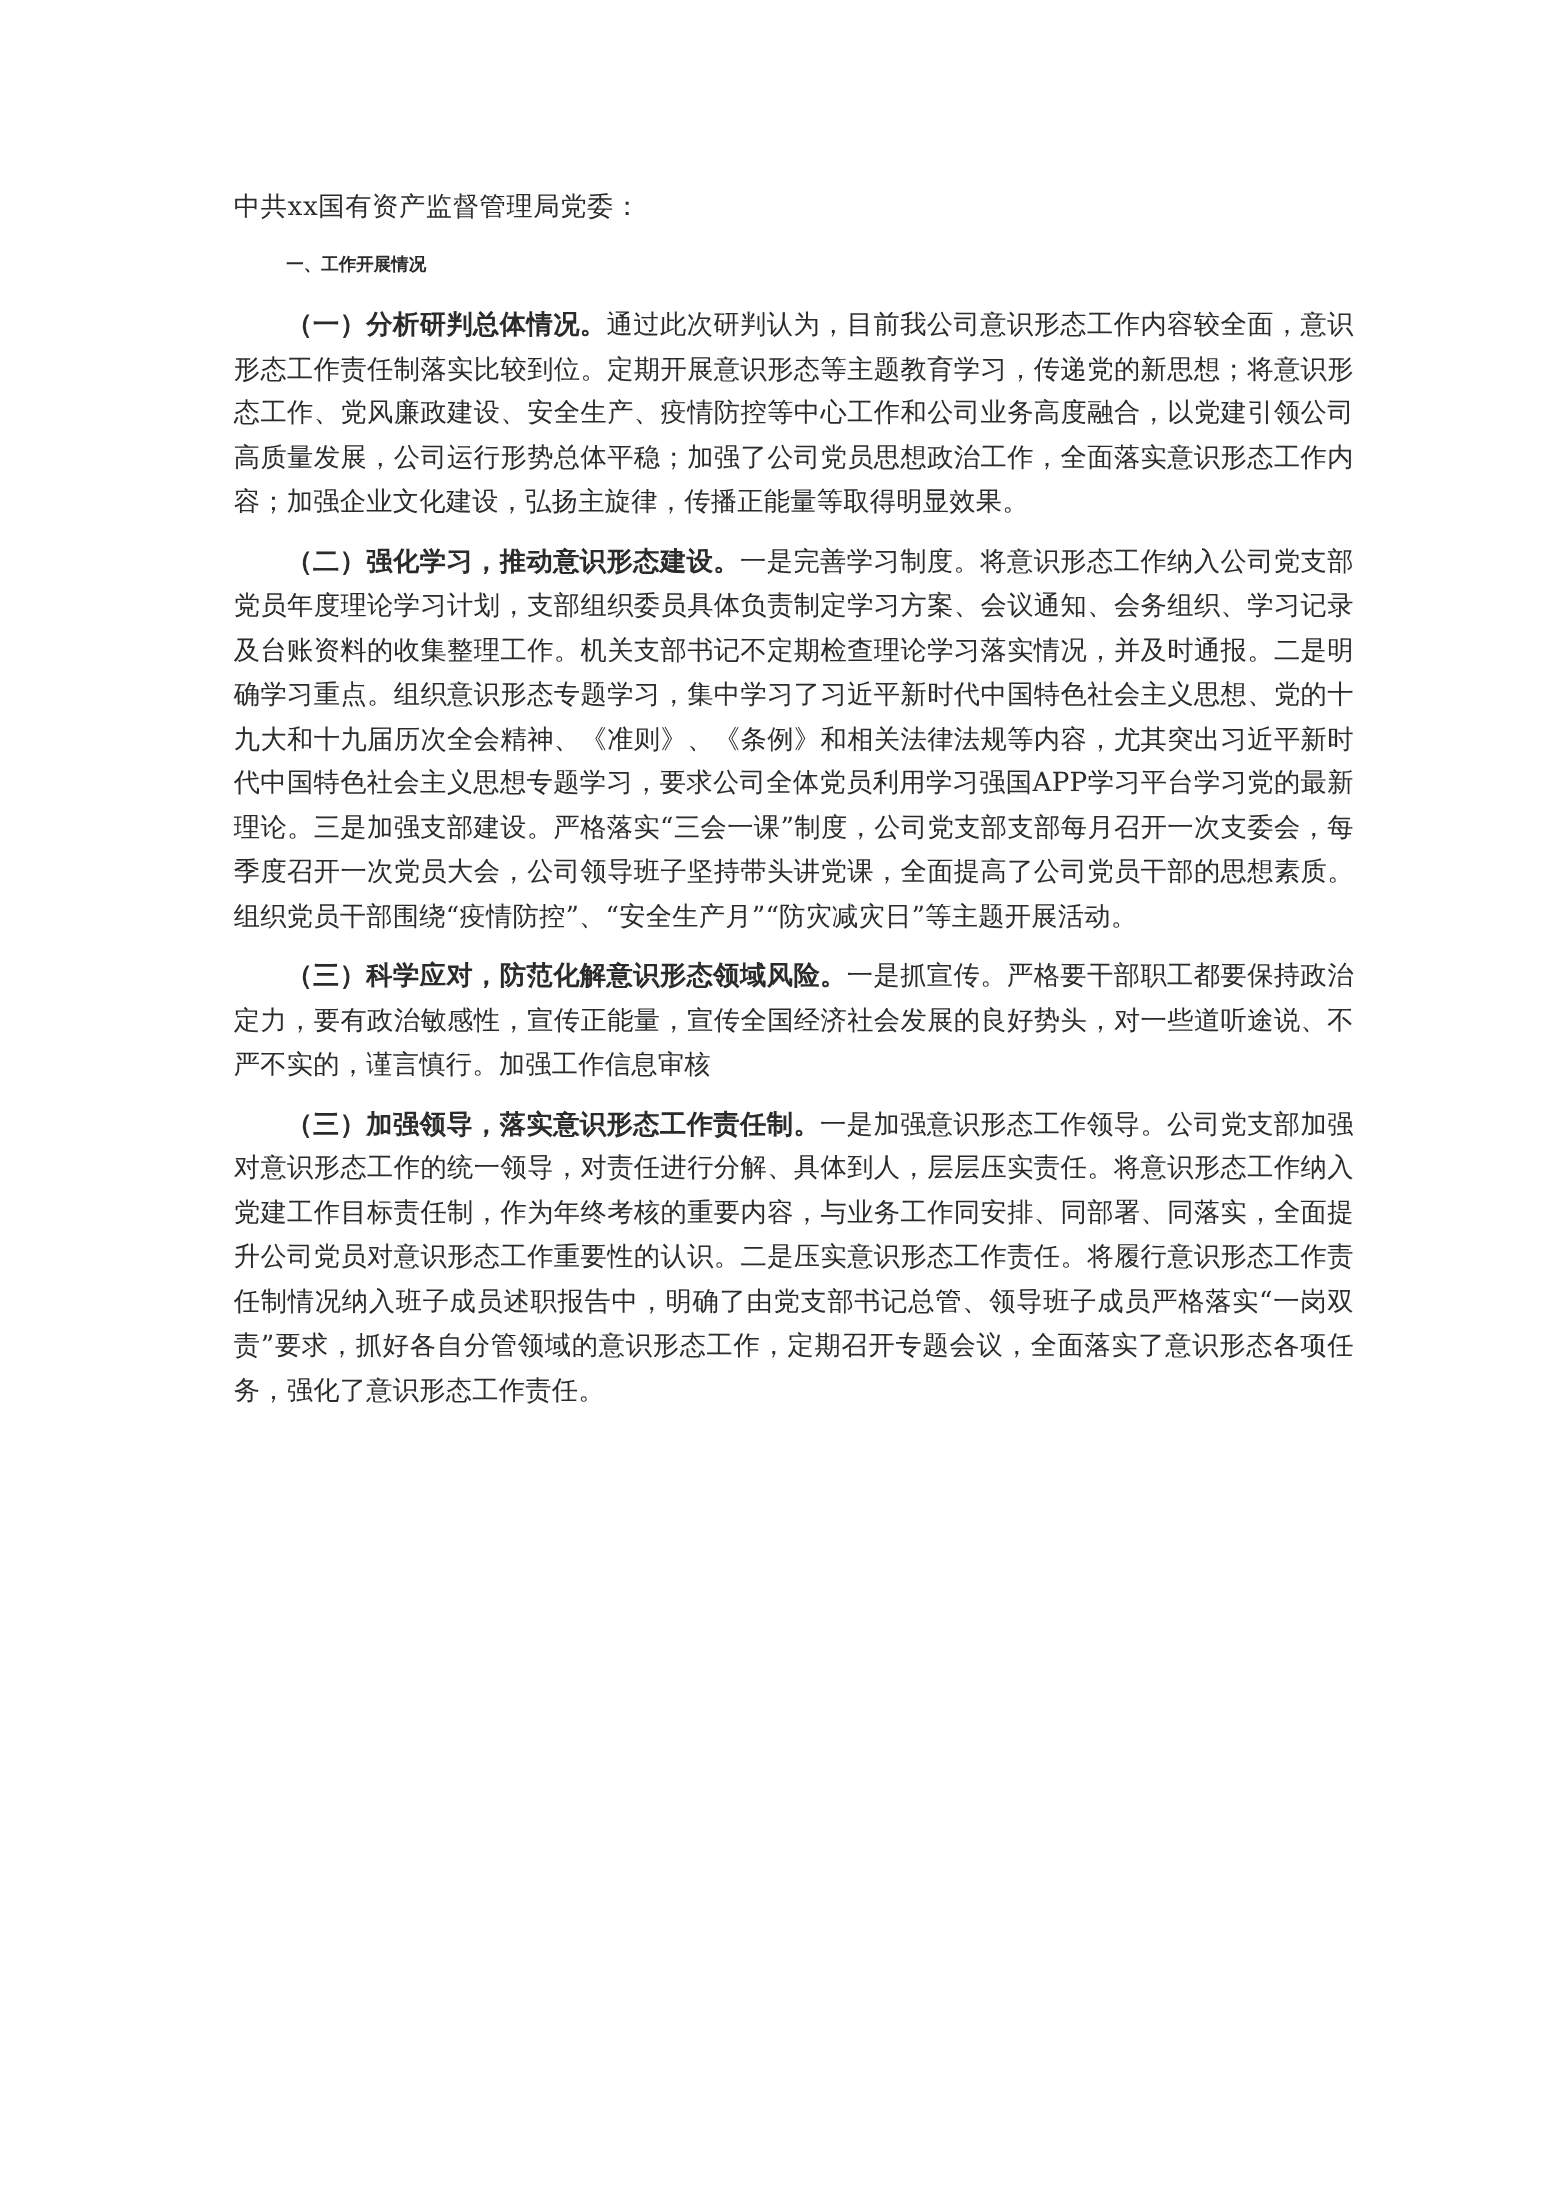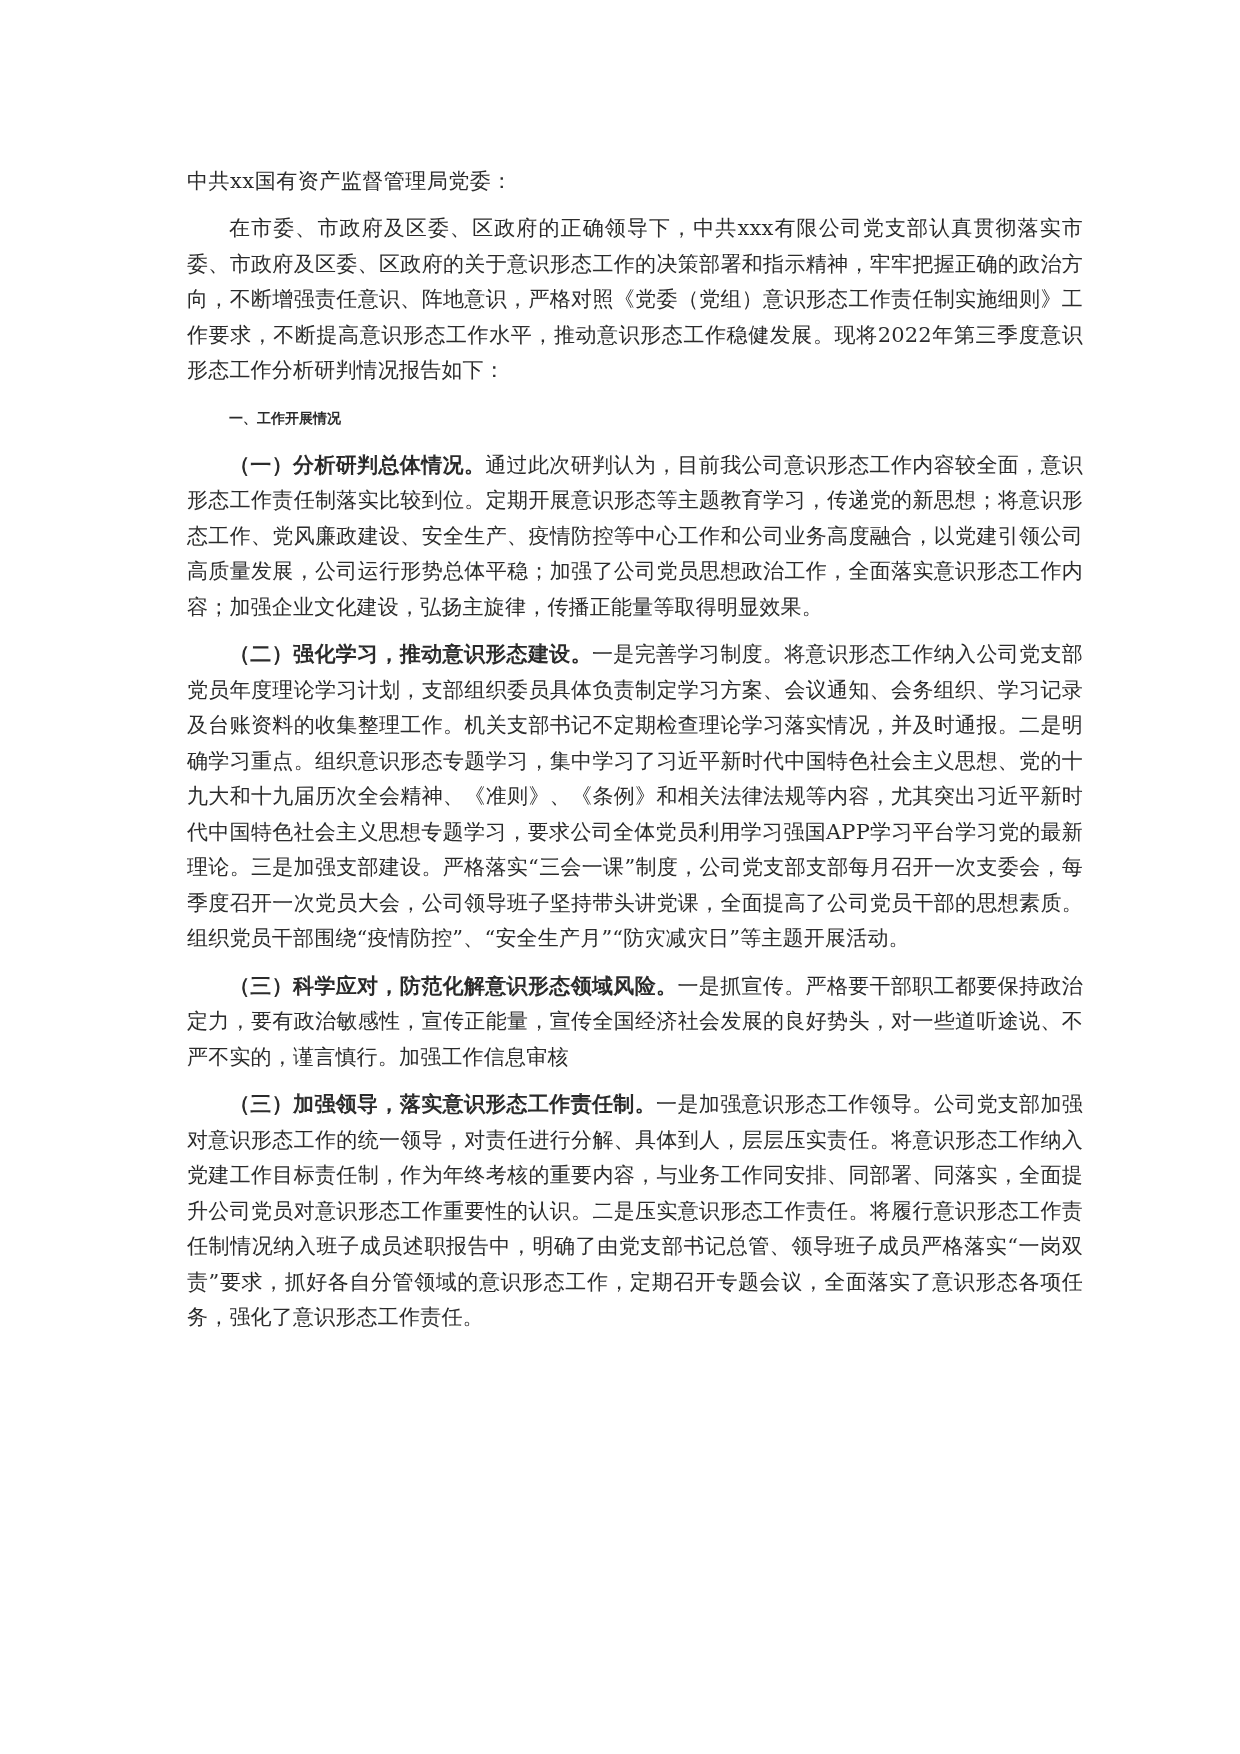--- a/index.html
+++ b/index.html
@@ -1,31 +1,30 @@
 <!DOCTYPE html>
 <html><head>
 <meta charset="utf-8">
 <style>
   html, body { margin: 0; padding: 0; background: #ffffff; }
   body { width: 1240px; height: 1754px; position: relative; overflow: hidden;
          font-family: "DejaVu Serif", "Liberation Serif", serif; color: #2b2b2b; }
   .page { position: absolute; left: 187px; top: 148px; width: 896px; }
-  .salutation { font-size: 21px; line-height: 35px; margin: 16px 0 12px 0; letter-spacing: 0.5px; }
+  .salutation { font-size: 21px; line-height: 35px; margin: 0 0 12px 0; letter-spacing: 0.5px; }
   .para { font-size: 21px; line-height: 35.5px; margin: 0 0 12px 0; text-indent: 42px;
           text-align: justify; text-justify: inter-ideograph; letter-spacing: 0.2px; }
   .section-heading { font-size: 14px; line-height: 35px; font-weight: bold; margin: 6px 0 12px 0;
                      text-indent: 42px; font-family: "DejaVu Sans", "Liberation Sans", sans-serif; }
   .lead { font-weight: bold; font-family: "DejaVu Sans", "Liberation Sans", sans-serif; }
 </style>
 </head>
 <body>
 
 <div class="page">
   <p class="salutation">中共xx国有资产监督管理局党委：</p>
-  <p class="para">在市委、市政府及区委、区政府的正确领导下，中共xxx有限公司党支部认真贯彻落实市委、市政府及区委、区政府的关于意识形态工作的决策部署和指示精神，牢牢把握正确的政治方向，不断增强责任意识、阵地意识，严格对照《党委（党组）意识形态工作责任制实施细则》工作要求，不断提高意识形态工作水平，推动意识形态工作稳健发展。现将2022年第三季度意识形态工作分析研判情况报告如下：</p>
   <p class="section-heading">一、工作开展情况</p>
 
   <p class="para"><span class="lead">（一）分析研判总体情况。</span><span>通过此次研判认为，目前我公司意识形态工作内容较全面，意识形态工作责任制落实比较到位。定期开展意识形态等主题教育学习，传递党的新思想；将意识形态工作、党风廉政建设、安全生产、疫情防控等中心工作和公司业务高度融合，以党建引领公司高质量发展，公司运行形势总体平稳；加强了公司党员思想政治工作，全面落实意识形态工作内容；加强企业文化建设，弘扬主旋律，传播正能量等取得明显效果。</span></p>
 
   <p class="para"><span class="lead">（二）强化学习，推动意识形态建设。</span><span>一是完善学习制度。将意识形态工作纳入公司党支部党员年度理论学习计划，支部组织委员具体负责制定学习方案、会议通知、会务组织、学习记录及台账资料的收集整理工作。机关支部书记不定期检查理论学习落实情况，并及时通报。二是明确学习重点。组织意识形态专题学习，集中学习了习近平新时代中国特色社会主义思想、党的十九大和十九届历次全会精神、《准则》、《条例》和相关法律法规等内容，尤其突出习近平新时代中国特色社会主义思想专题学习，要求公司全体党员利用学习强国APP学习平台学习党的最新理论。三是加强支部建设。严格落实“三会一课”制度，公司党支部支部每月召开一次支委会，每季度召开一次党员大会，公司领导班子坚持带头讲党课，全面提高了公司党员干部的思想素质。组织党员干部围绕“疫情防控”、“安全生产月”“防灾减灾日”等主题开展活动。</span></p>
 
   <p class="para"><span class="lead">（三）科学应对，防范化解意识形态领域风险。</span><span>一是抓宣传。严格要干部职工都要保持政治定力，要有政治敏感性，宣传正能量，宣传全国经济社会发展的良好势头，对一些道听途说、不严不实的，谨言慎行。加强工作信息审核</span></p>
 
   <p class="para"><span class="lead">（三）加强领导，落实意识形态工作责任制。</span><span>一是加强意识形态工作领导。公司党支部加强对意识形态工作的统一领导，对责任进行分解、具体到人，层层压实责任。将意识形态工作纳入党建工作目标责任制，作为年终考核的重要内容，与业务工作同安排、同部署、同落实，全面提升公司党员对意识形态工作重要性的认识。二是压实意识形态工作责任。将履行意识形态工作责任制情况纳入班子成员述职报告中，明确了由党支部书记总管、领导班子成员严格落实“一岗双责”要求，抓好各自分管领域的意识形态工作，定期召开专题会议，全面落实了意识形态各项任务，强化了意识形态工作责任。</span></p>
 </div>

